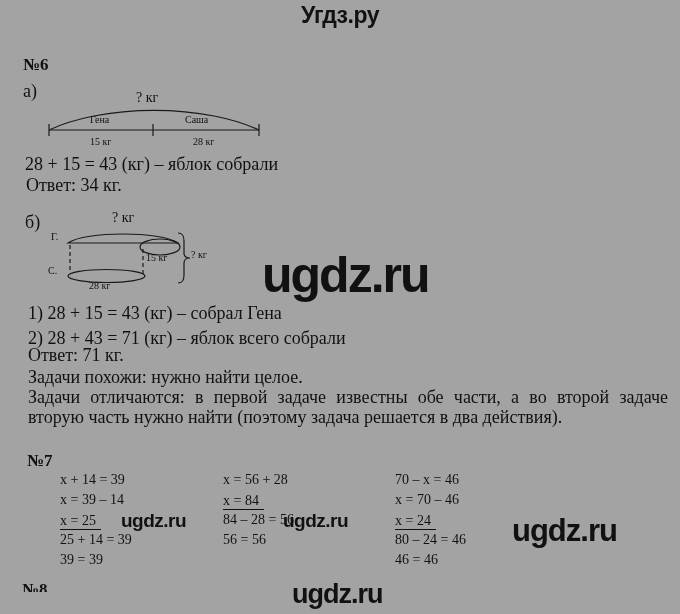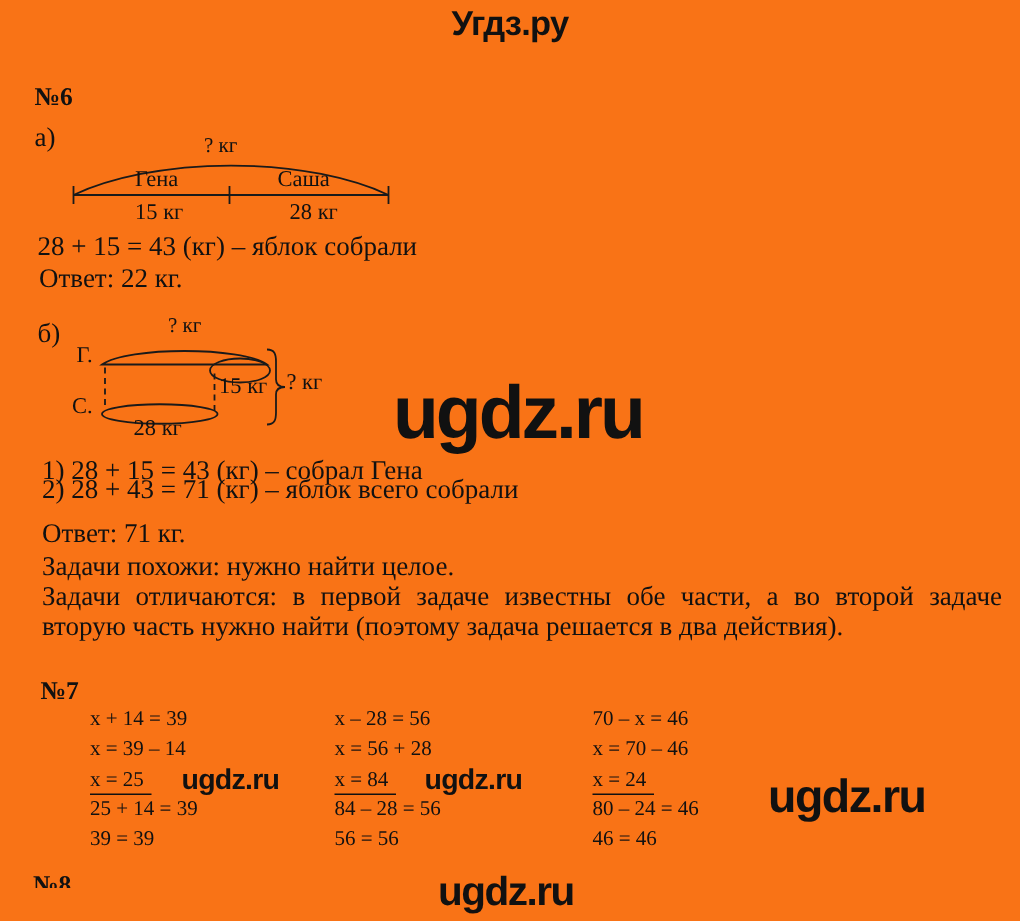--- a/index.html
+++ b/index.html
@@ -1,21 +1,21 @@
 <!DOCTYPE html>
 <html><head>
 <meta charset="utf-8">
 <style>
   html,body{margin:0;padding:0;background:#ffffff;}
-  #page{position:relative;width:680px;height:614px;background:#f97316;overflow:hidden;
+  #page{position:relative;width:680px;height:614px;background:#a3a3a3;overflow:hidden;
         font-family:"Liberation Serif","DejaVu Serif",serif;color:#111;}
   .abs{position:absolute;white-space:nowrap;}
   .serif18{font-size:18px;line-height:20px;}
   .dlabel{font-size:14px;line-height:15px;}
-  .dlabel15{font-size:15px;line-height:16px;}
+  .dlabel15{font-size:10px;line-height:16px;}
   .boldnum{font-weight:bold;font-size:17px;line-height:18px;}
   .sans{font-family:"Liberation Sans","DejaVu Sans",sans-serif;font-weight:bold;text-align:right;}
 
   #site-title{left:0;right:0;top:2px;text-align:center;font-size:23px;letter-spacing:-0.5px;}
 
   #p6-number{left:23px;top:56px;}
   #p6a-label{left:23px;top:81px;}
   #diagram-a{left:40px;top:95px;}
   #a-total{left:136px;top:90px;}
   #a-name1{left:90px;top:112px;}
@@ -34,21 +34,21 @@
   #b-brace-label{left:191px;top:247px;}
   #b-bottom{left:89px;top:278px;}
 
   #wm-large{left:262px;top:250px;font-size:50px;line-height:50px;letter-spacing:-2px;}
   #wm-small-1{left:121px;top:512px;font-size:19px;line-height:17px;letter-spacing:-0.5px;}
   #wm-small-2{left:283px;top:512px;font-size:19px;line-height:17px;letter-spacing:-0.5px;}
   #wm-right{left:512px;top:515px;font-size:31px;line-height:31px;letter-spacing:-1px;}
   #wm-bottom{left:292px;top:581px;font-size:27px;line-height:27px;letter-spacing:-1px;}
 
   #b-step1{left:28px;top:303px;}
-  #b-step2{left:28px;top:316px;}
+  #b-step2{left:28px;top:328px;}
   #b-answer{left:28px;top:345px;font-family:Liberation Serif, serif;}
   #b-similar{left:28px;top:367px;}
   #b-diff1{left:28px;top:387px;width:640px;white-space:normal;text-align:justify;text-align-last:justify;}
   #b-diff2{left:28px;top:407px;}
 
   #p7-number{left:27px;top:452px;}
   .eq-col{top:472px;}
   #col1{left:25px;}
   #col2{left:188px;}
   #col3{left:360px;}
@@ -76,21 +76,21 @@
     <path d="M 9 29 L 9 41" stroke-width="1.2"></path>
     <path d="M 113 29 L 113 41" stroke-width="1.2"></path>
     <path d="M 219 29 L 219 41" stroke-width="1.2"></path>
   </svg>
   <div id="a-total" class="abs dlabel">? кг</div>
   <div id="a-name1" class="abs dlabel15">Гена</div>
   <div id="a-name2" class="abs dlabel15">Саша</div>
   <div id="a-val1" class="abs dlabel15">15 кг</div>
   <div id="a-val2" class="abs dlabel15">28 кг</div>
   <div id="a-solution" class="abs serif18">28 + 15 = 43 (кг) – яблок собрали</div>
-  <div id="a-answer" class="abs serif18">Ответ: 22 кг.</div>
+  <div id="a-answer" class="abs serif18">Ответ: 34 кг.</div>
 
   <div id="p6b-label" class="abs serif18">б)</div>
 
   <svg id="diagram-b" class="abs" width="175" height="90" viewBox="0 0 175 90">
     <path d="M 23 33 C 40 21, 116 21, 133 33 Z" stroke-width="1.2"></path>
     <ellipse cx="115" cy="37" rx="20" ry="8" stroke-width="1.2"></ellipse>
     <path d="M 25 35 L 25 62" stroke-width="1.2" stroke-dasharray="4,3"></path>
     <path d="M 98 39 L 98 67" stroke-width="1.2" stroke-dasharray="4,3"></path>
     <ellipse cx="61.5" cy="66" rx="38.5" ry="6.5" stroke-width="1.2"></ellipse>
     <path d="M 133 23 C 138 23 139 26 139 31 L 139 43 C 139 46 141 48 145 48 C 141 48 139 50 139 53 L 139 65 C 139 70 138 73 133 73" stroke-width="1.2"></path>
@@ -115,21 +115,20 @@
 
   <div id="col1" class="abs eq-col">
     <div class="eq-line">х + 14 = 39</div>
     <div class="eq-line">х = 39 – 14</div>
     <div class="eq-line root"><span class="root-inner">х = 25</span></div>
     <div class="eq-line">25 + 14 = 39</div>
     <div class="eq-line">39 = 39</div>
   </div>
 
   <div id="col2" class="abs eq-col">
-    <div class="eq-line">х – 28 = 56</div>
     <div class="eq-line">х = 56 + 28</div>
     <div class="eq-line root"><span class="root-inner">х = 84</span></div>
     <div class="eq-line">84 – 28 = 56</div>
     <div class="eq-line">56 = 56</div>
   </div>
 
   <div id="col3" class="abs eq-col">
     <div class="eq-line">70 – х = 46</div>
     <div class="eq-line">х = 70 – 46</div>
     <div class="eq-line root"><span class="root-inner">х = 24</span></div>

